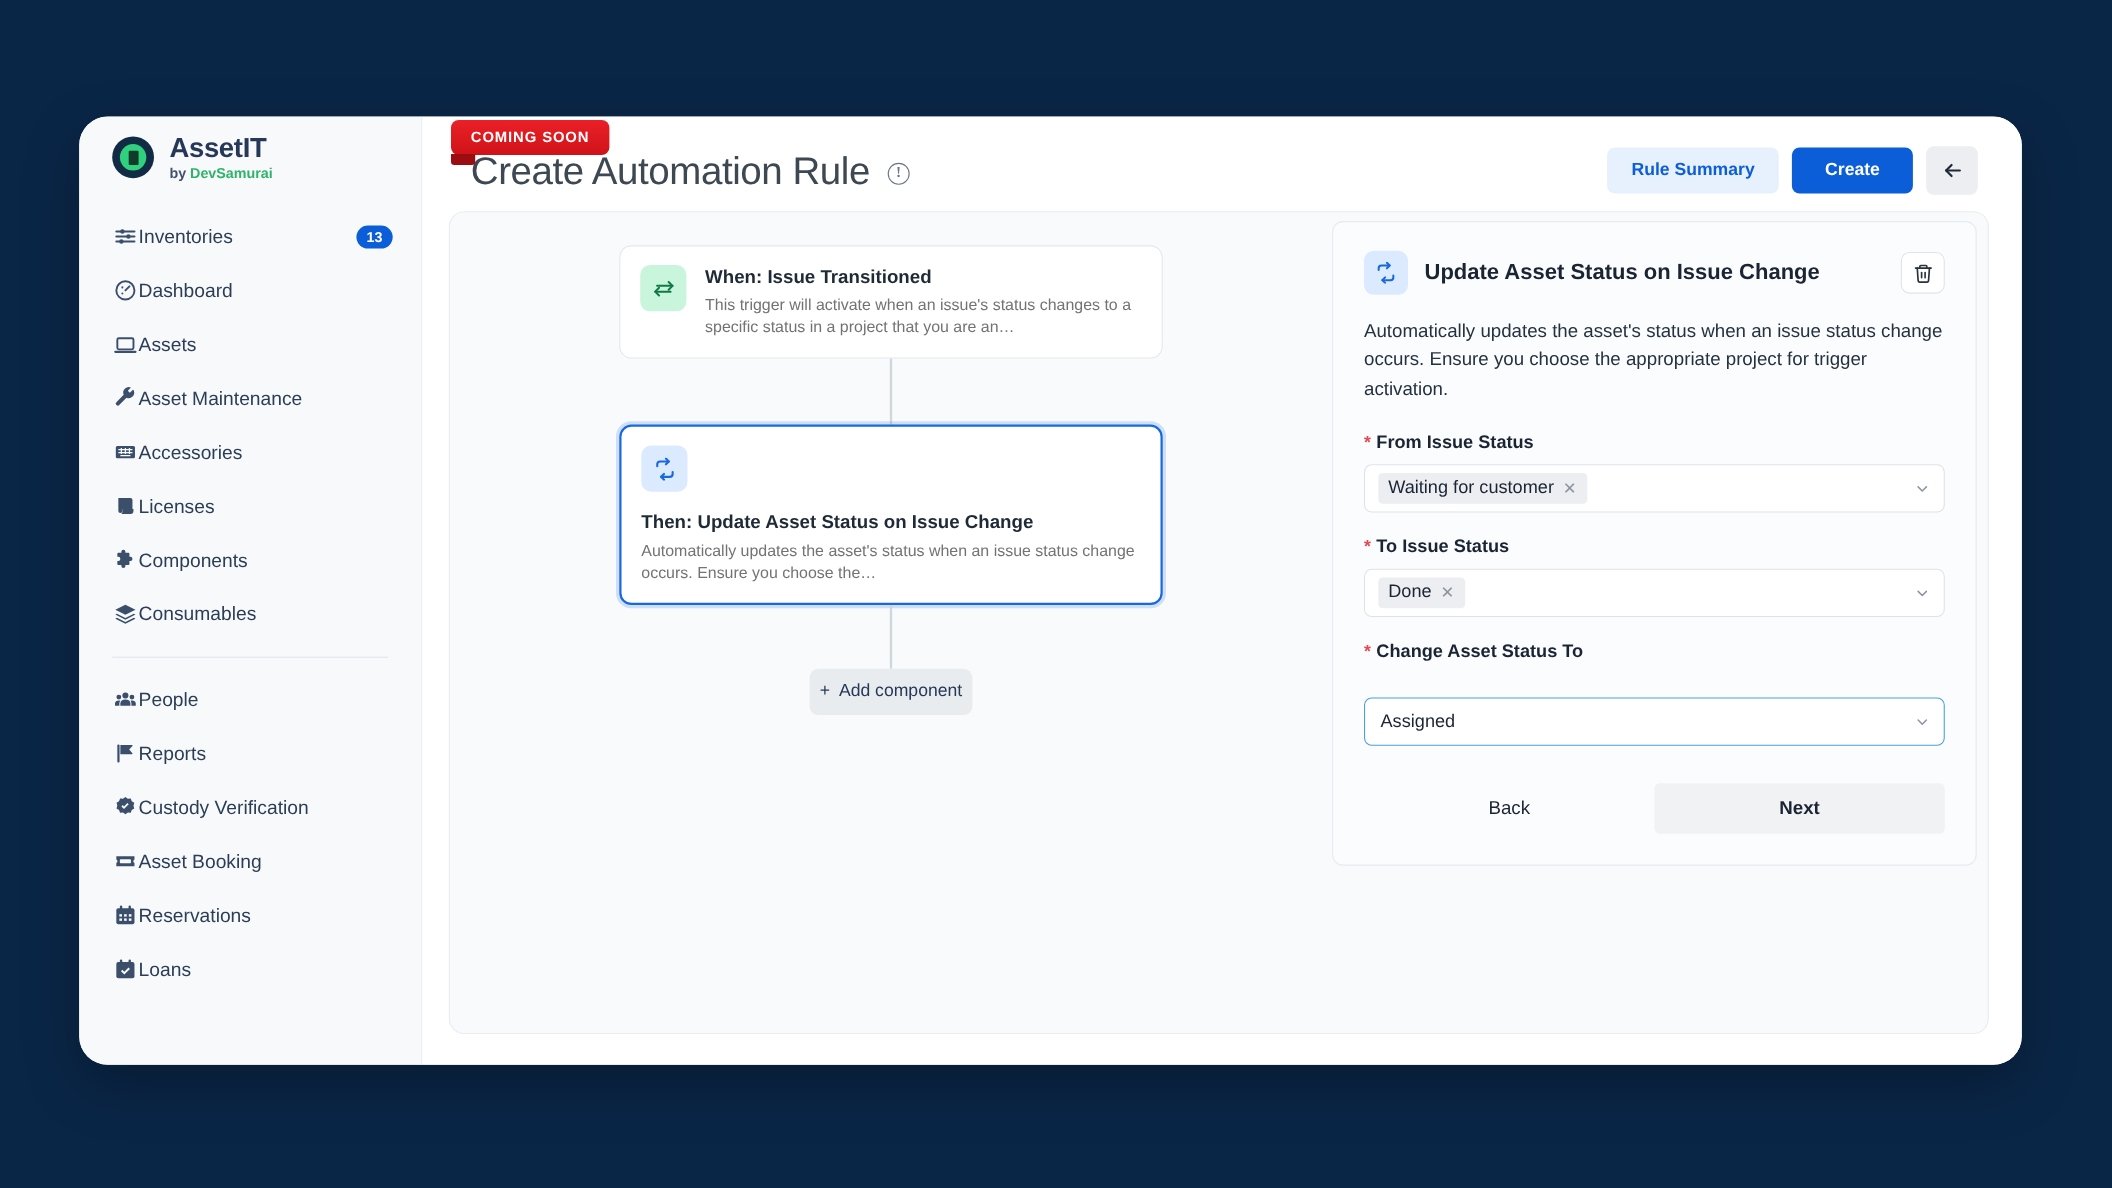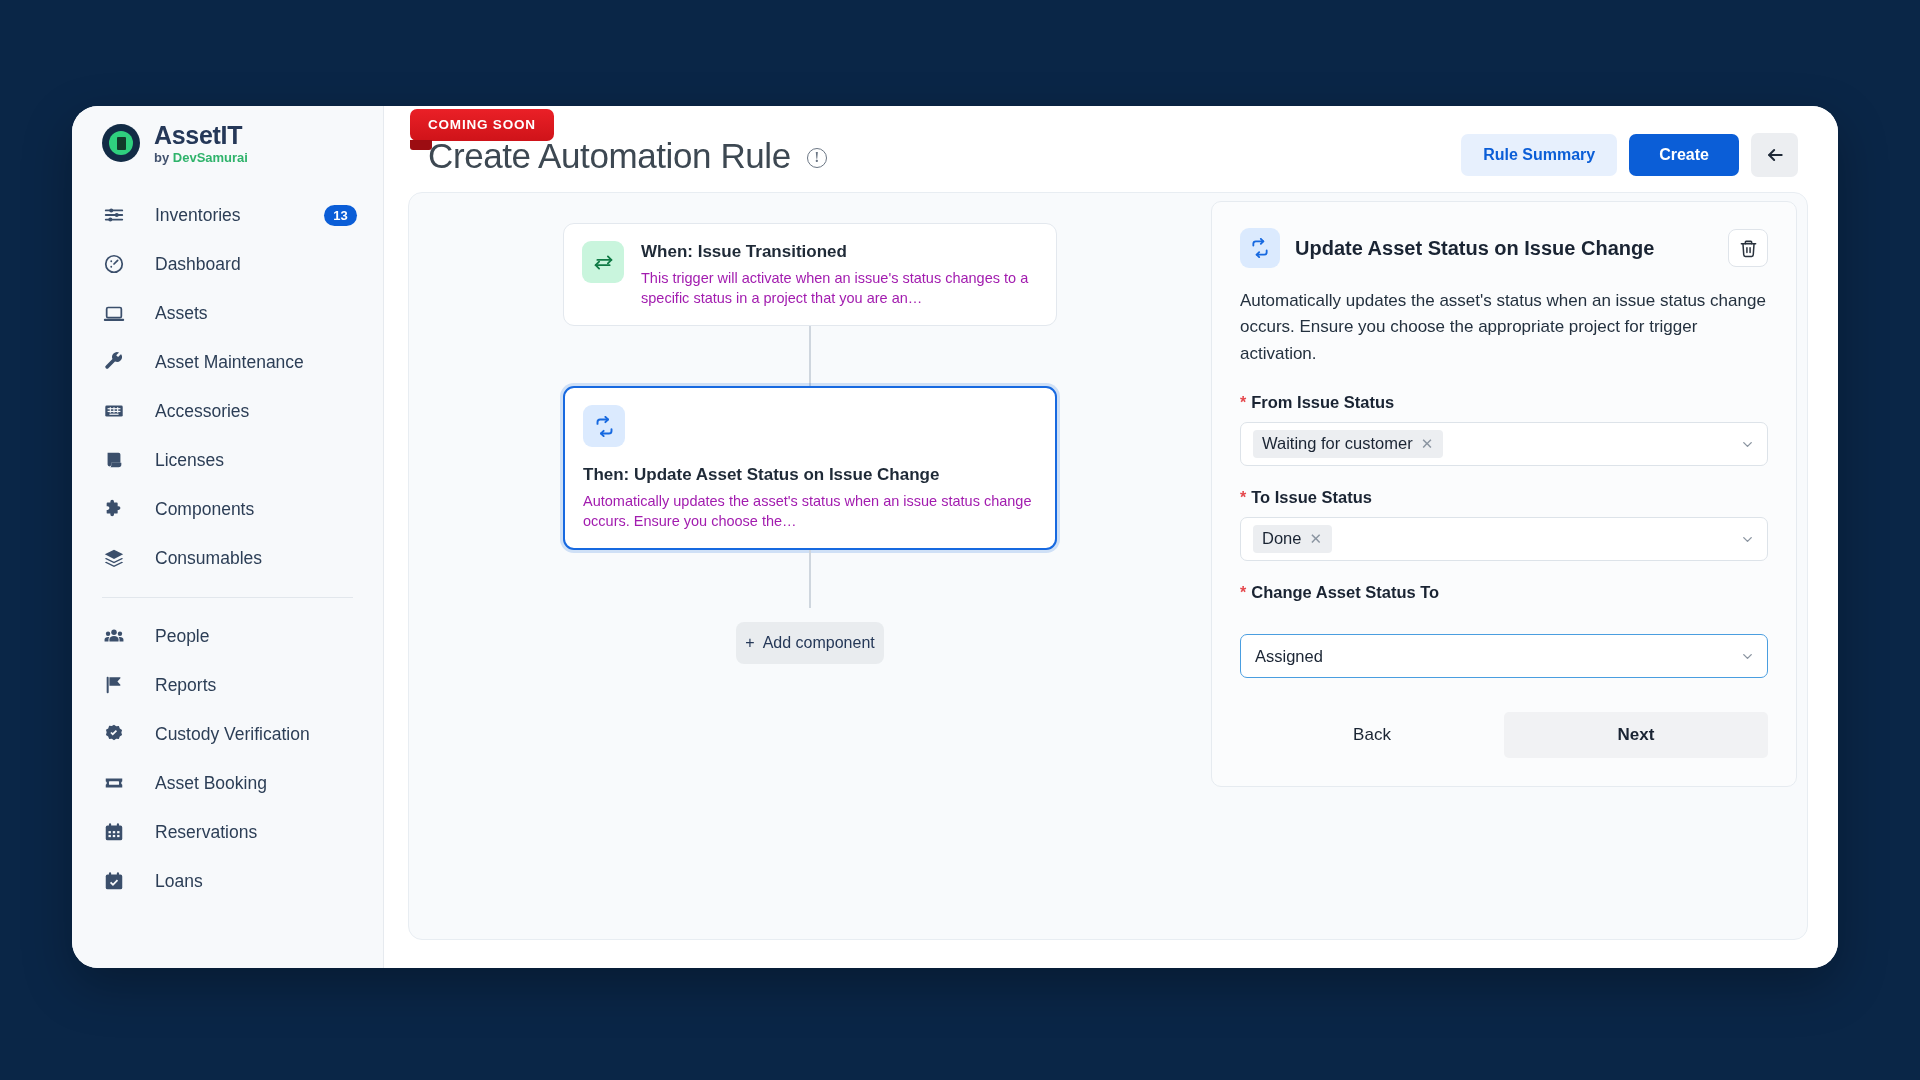--- a/index.html
+++ b/index.html
@@ -46,21 +46,21 @@
   }
   .brand-text { line-height: 1.05; }
   .brand-name {
     font-size: 25px; font-weight: bold; color: #253858; letter-spacing: -0.3px;
   }
   .brand-sub { font-size: 13px; font-weight: bold; color: #42526e; margin-top: 3px; }
   .brand-sub .ds { color: #2fb36b; }
 
   .nav { margin-top: 26px; }
   .nav-item {
-    display: flex; align-items: center; gap: 29px;
+    display: flex; align-items: center; gap: 0;
     padding: 0 26px 0 30px;
     height: 49px;
     color: #2c3e56;
     font-size: 17.5px;
     cursor: pointer;
   }
   .nav-item .icon {
     width: 24px; height: 24px; flex-shrink: 0;
     display: flex; align-items: center; justify-content: center;
     color: #3b4f6b;
@@ -196,31 +196,31 @@
     flex-shrink: 0;
     font-size: 20px;
   }
   .flow-icon.green { background: #c9f5dd; color: #0f7a45; }
   .flow-icon.blue  { background: #dbeafe; color: #1769e0; }
   .flow-body { padding-top: 1px; }
   .flow-title {
     font-size: 17px; font-weight: bold; color: #1f2a37; margin-bottom: 7px;
   }
   .flow-desc {
-    font-size: 14.5px; color: #a21caf; line-height: 1.35;
+    font-size: 14.5px; color: #737373; line-height: 1.35;
   }
   .connector {
     width: 1.5px; height: 60px;
     background: #cfd6de;
     margin: 0 auto;
   }
   .connector.short { height: 58px; }
   .add-component {
     display: block;
-    margin: 14px auto;
+    margin: 0 auto;
     background: #e9ecef;
     color: #253858;
     font-size: 16px;
     padding: 12px 9px;
     border-radius: 8px;
     border: none;
     cursor: pointer;
     font-family: "Liberation Sans", sans-serif;
   }
 

